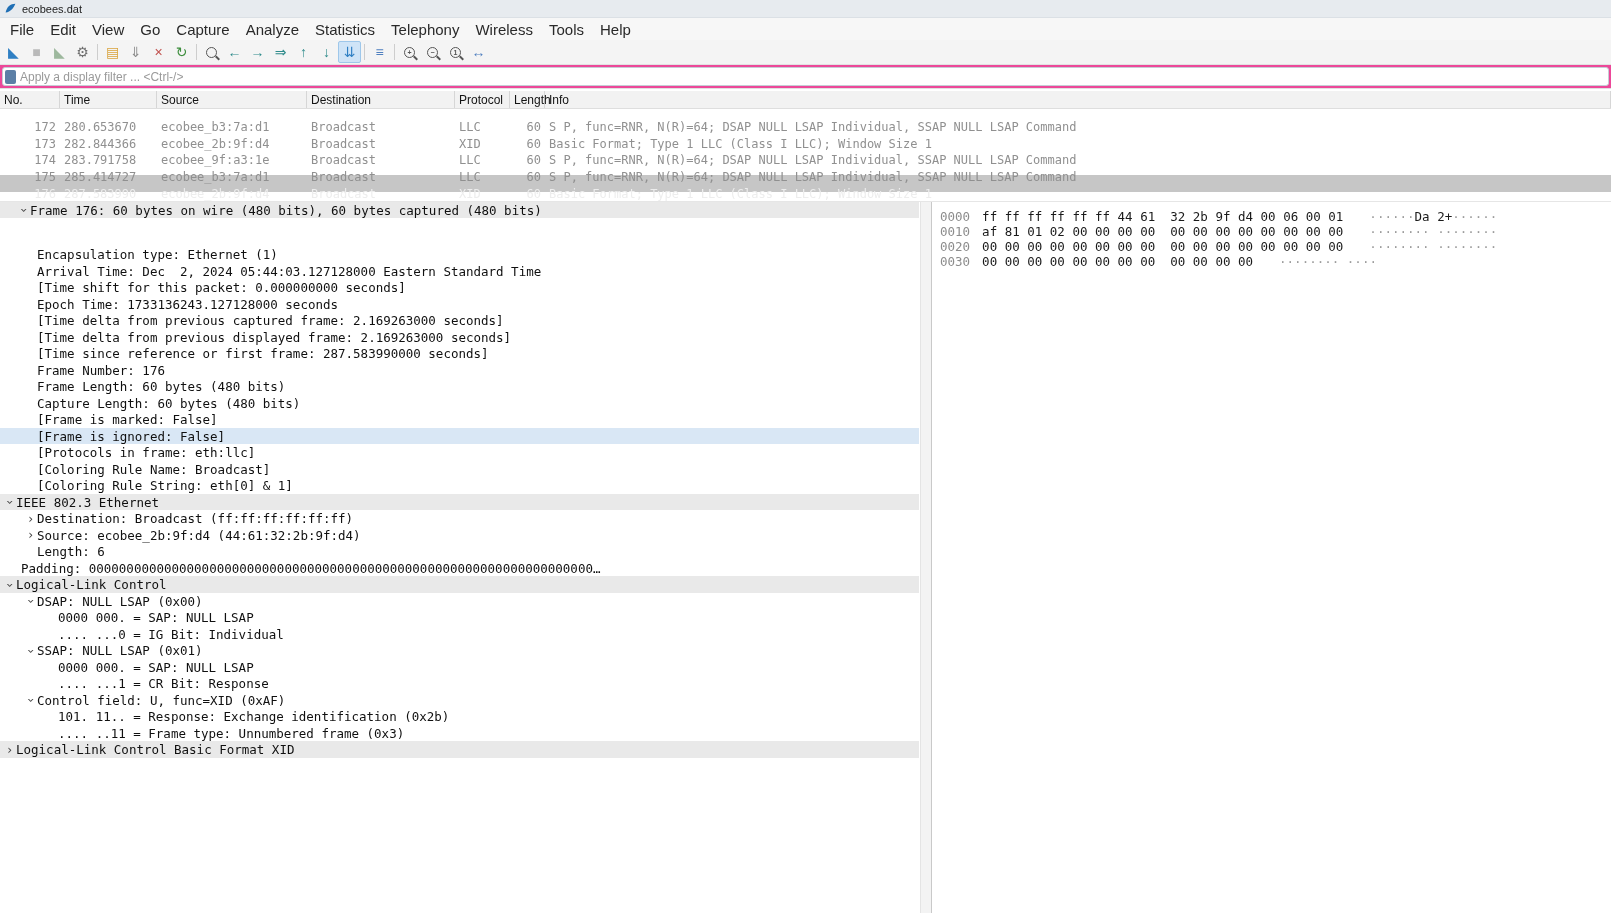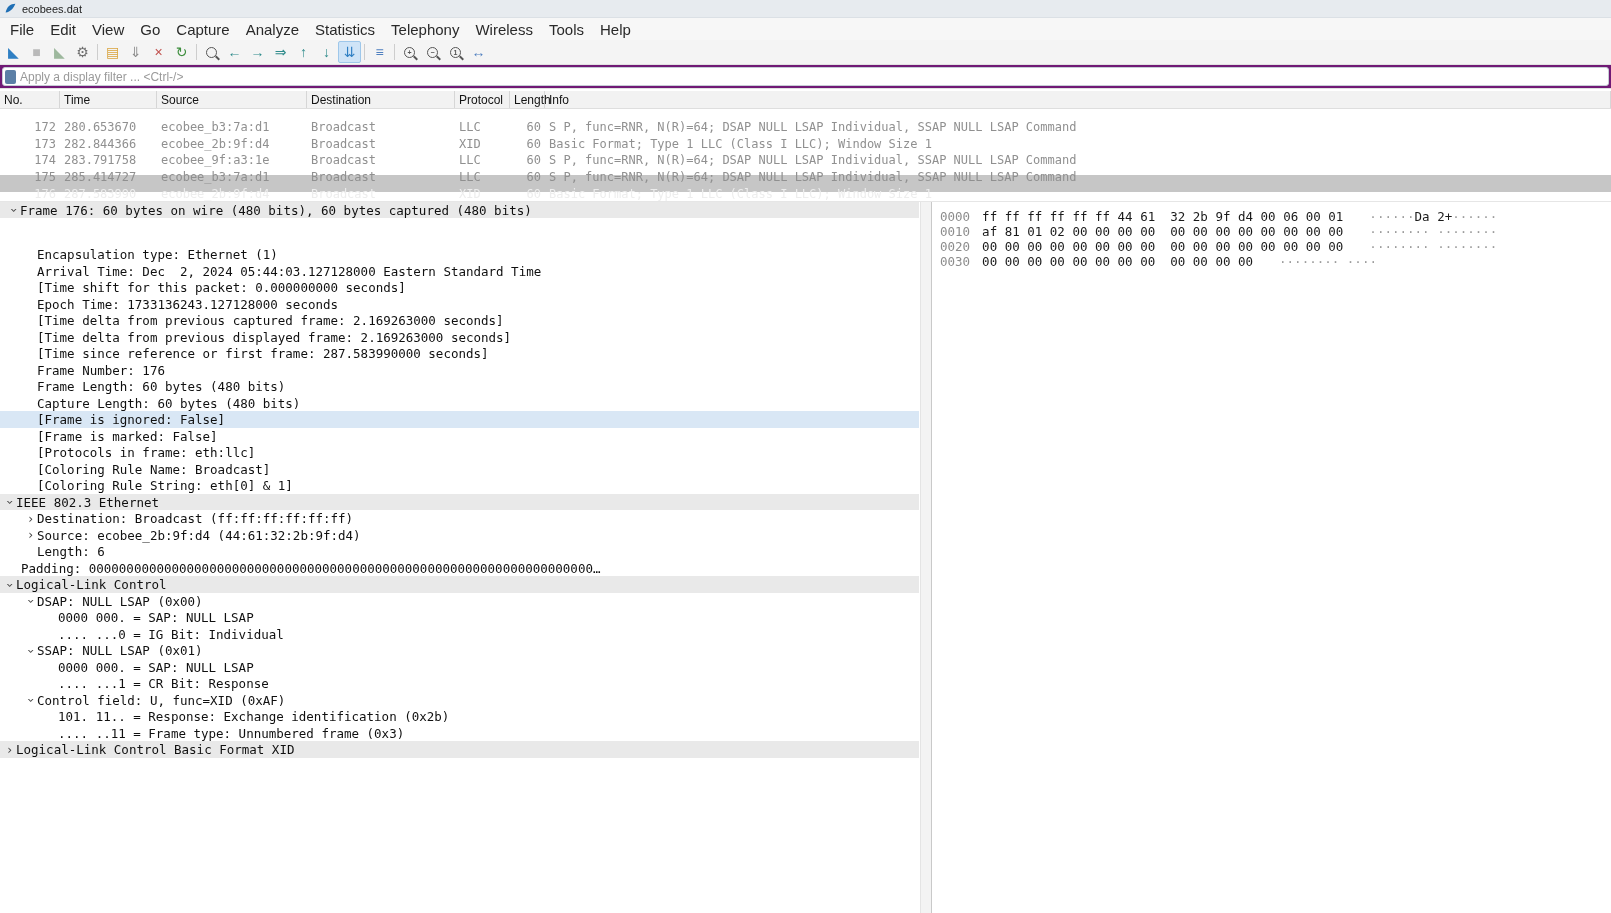--- a/index.html
+++ b/index.html
@@ -24,21 +24,21 @@
   .tool-btn.pressed { background:#cfe4f7; border-color:#9ec7ea; }
   .tool-glyph { font-size:14px; line-height:1; }
   .tool-sep { width:1px; height:16px; background:#cdcdcd; margin:0 3px; }
   .magnifier { position:relative; width:11px; height:11px; border:1.5px solid #555;
                border-radius:50%; display:flex; align-items:center; justify-content:center;
                font-size:7px; font-weight:bold; color:#555; }
   .magnifier::after { content:""; position:absolute; width:5px; height:2px; background:#555;
                       right:-4px; bottom:-2px; transform:rotate(45deg); }
 
   
-  .filterbar { height:24px; background:#701a75; border-bottom:1px solid #e0e0e0;
+  .filterbar { height:24px; background:#ec4899; border-bottom:1px solid #e0e0e0;
                display:flex; align-items:center; padding:2px 2px; }
   .filter-box { flex:1; height:19px; border:1px solid #c6cdd5; border-radius:3px;
                 background:#fff; display:flex; align-items:center; padding-left:2px; }
   .bookmark { width:11px; height:14px; background:#5b7fa6; border-radius:2px; margin-right:4px; }
   .filter-input { flex:1; border:none; outline:none; font-size:12px; color:#333;
                   font-family:"Liberation Sans",sans-serif; }
   .filter-input::placeholder { color:#9a9a9a; }
 
   .spacer2 { height:2px; background:#fff; }
 
@@ -193,33 +193,33 @@
     <div class="pkt-row"><div class="cell" style="width: 60px; text-align: right;">174</div><div class="cell" style="width: 97px; text-align: left;">283.791758</div><div class="cell" style="width: 150px; text-align: left;">ecobee_9f:a3:1e</div><div class="cell" style="width: 148px; text-align: left;">Broadcast</div><div class="cell" style="width: 55px; text-align: left;">LLC</div><div class="cell" style="width: 35px; text-align: right;">60</div><div class="cell grow" style="text-align: left;">S P, func=RNR, N(R)=64; DSAP NULL LSAP Individual, SSAP NULL LSAP Command</div></div>
     <div class="pkt-row"><div class="cell" style="width: 60px; text-align: right;">175</div><div class="cell" style="width: 97px; text-align: left;">285.414727</div><div class="cell" style="width: 150px; text-align: left;">ecobee_b3:7a:d1</div><div class="cell" style="width: 148px; text-align: left;">Broadcast</div><div class="cell" style="width: 55px; text-align: left;">LLC</div><div class="cell" style="width: 35px; text-align: right;">60</div><div class="cell grow" style="text-align: left;">S P, func=RNR, N(R)=64; DSAP NULL LSAP Individual, SSAP NULL LSAP Command</div></div>
     <div class="pkt-row selected"><div class="cell" style="width: 60px; text-align: right;">176</div><div class="cell" style="width: 97px; text-align: left;">287.583990</div><div class="cell" style="width: 150px; text-align: left;">ecobee_2b:9f:d4</div><div class="cell" style="width: 148px; text-align: left;">Broadcast</div><div class="cell" style="width: 55px; text-align: left;">XID</div><div class="cell" style="width: 35px; text-align: right;">60</div><div class="cell grow" style="text-align: left;">Basic Format; Type 1 LLC (Class I LLC); Window Size 1</div></div>
   </div>
 
 <div class="hsplit"></div>
 
 <div class="bottom">
   <div class="details-pane">
     <div class="d-lines">
-        <div class="d-line section" style="padding-left: 7px;"><span class="chev open">›</span><span class="d-text">Frame 176: 60 bytes on wire (480 bits), 60 bytes captured (480 bits)</span></div>
+        <div class="d-line section" style="padding-left: 17px;"><span class="chev open">›</span><span class="d-text">Frame 176: 60 bytes on wire (480 bits), 60 bytes captured (480 bits)</span></div>
         <div class="d-line" style="padding-left: 24px; margin-top: 28px;"><span class="chev"></span><span class="d-text">Encapsulation type: Ethernet (1)</span></div>
         <div class="d-line" style="padding-left: 24px;"><span class="chev"></span><span class="d-text">Arrival Time: Dec  2, 2024 05:44:03.127128000 Eastern Standard Time</span></div>
         <div class="d-line" style="padding-left: 24px;"><span class="chev"></span><span class="d-text">[Time shift for this packet: 0.000000000 seconds]</span></div>
         <div class="d-line" style="padding-left: 24px;"><span class="chev"></span><span class="d-text">Epoch Time: 1733136243.127128000 seconds</span></div>
         <div class="d-line" style="padding-left: 24px;"><span class="chev"></span><span class="d-text">[Time delta from previous captured frame: 2.169263000 seconds]</span></div>
         <div class="d-line" style="padding-left: 24px;"><span class="chev"></span><span class="d-text">[Time delta from previous displayed frame: 2.169263000 seconds]</span></div>
         <div class="d-line" style="padding-left: 24px;"><span class="chev"></span><span class="d-text">[Time since reference or first frame: 287.583990000 seconds]</span></div>
         <div class="d-line" style="padding-left: 24px;"><span class="chev"></span><span class="d-text">Frame Number: 176</span></div>
         <div class="d-line" style="padding-left: 24px;"><span class="chev"></span><span class="d-text">Frame Length: 60 bytes (480 bits)</span></div>
         <div class="d-line" style="padding-left: 24px;"><span class="chev"></span><span class="d-text">Capture Length: 60 bytes (480 bits)</span></div>
+        <div class="d-line" style="padding-left: 24px;"><span class="chev"></span><span class="d-text">[Frame is marked: False]</span></div>
         <div class="d-line selected" style="padding-left: 24px;"><span class="chev"></span><span class="d-text">[Frame is ignored: False]</span></div>
-        <div class="d-line" style="padding-left: 24px;"><span class="chev"></span><span class="d-text">[Frame is marked: False]</span></div>
         <div class="d-line" style="padding-left: 24px;"><span class="chev"></span><span class="d-text">[Protocols in frame: eth:llc]</span></div>
         <div class="d-line" style="padding-left: 24px;"><span class="chev"></span><span class="d-text">[Coloring Rule Name: Broadcast]</span></div>
         <div class="d-line" style="padding-left: 24px;"><span class="chev"></span><span class="d-text">[Coloring Rule String: eth[0] &amp; 1]</span></div>
         <div class="d-line section" style="padding-left: 3px;"><span class="chev open">›</span><span class="d-text">IEEE 802.3 Ethernet</span></div>
         <div class="d-line" style="padding-left: 24px;"><span class="chev">›</span><span class="d-text">Destination: Broadcast (ff:ff:ff:ff:ff:ff)</span></div>
         <div class="d-line" style="padding-left: 24px;"><span class="chev">›</span><span class="d-text">Source: ecobee_2b:9f:d4 (44:61:32:2b:9f:d4)</span></div>
         <div class="d-line" style="padding-left: 24px;"><span class="chev"></span><span class="d-text">Length: 6</span></div>
         <div class="d-line" style="padding-left: 8px;"><span class="chev"></span><span class="d-text">Padding: 0000000000000000000000000000000000000000000000000000000000000000000…</span></div>
         <div class="d-line section" style="padding-left: 3px;"><span class="chev open">›</span><span class="d-text">Logical-Link Control</span></div>
         <div class="d-line" style="padding-left: 24px;"><span class="chev open">›</span><span class="d-text">DSAP: NULL LSAP (0x00)</span></div>

